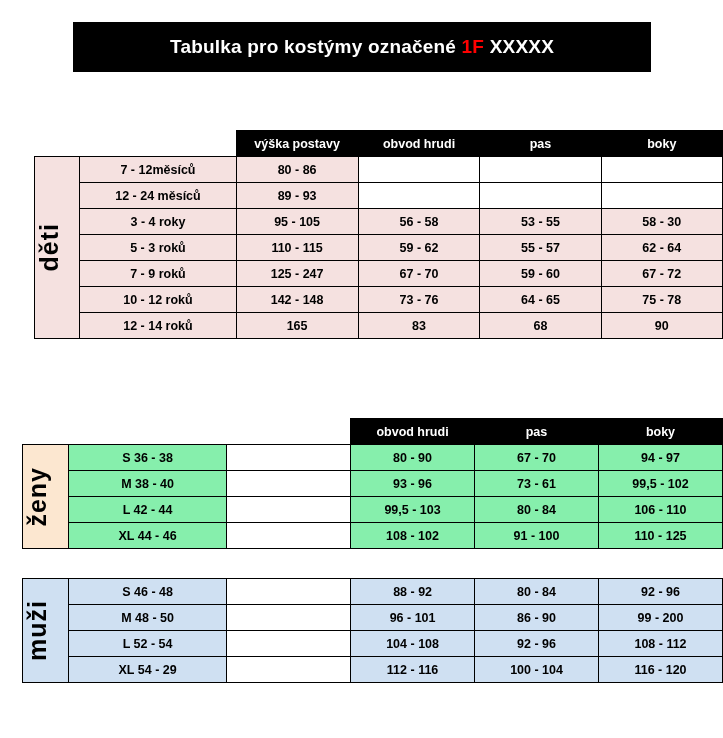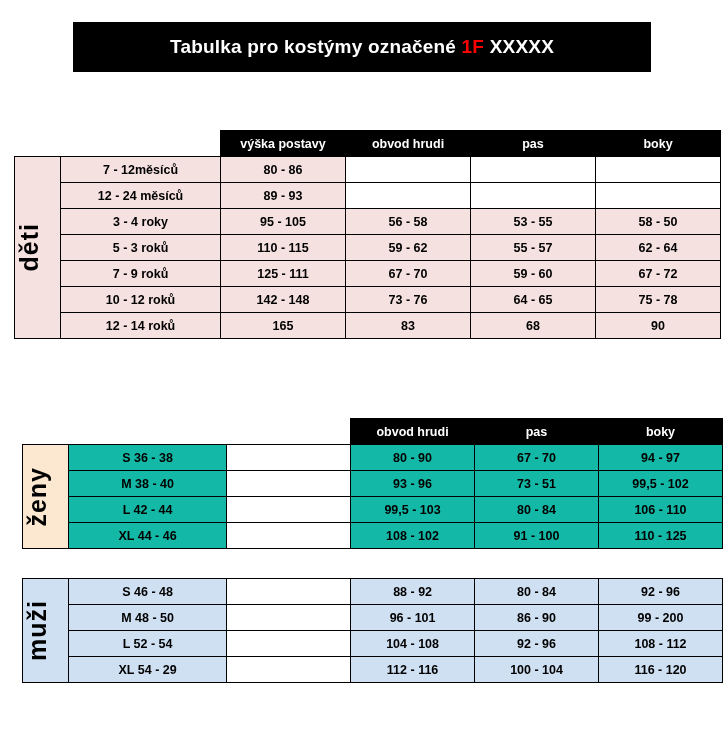--- a/index.html
+++ b/index.html
@@ -75,37 +75,37 @@
     font-weight: bold;
     writing-mode: vertical-rl;
     transform: rotate(180deg);
     letter-spacing: 1px;
     white-space: nowrap;
   }
   .cell-empty { }
 
   
   #kids-table {
-    left: 14px;
+    left: 34px;
     top: 130px;
   }
   #kids-table .body-cell {
     background: #f5e1e0;
   }
   #kids-table .label-cell {
     background: #f5e1e0;
   }
 
   
   #women-table {
     left: 22px;
     top: 418px;
   }
   #women-table .body-cell {
-    background: #14b8a6;
+    background: #86efac;
   }
   #women-table .label-cell {
     background: #fce7d0;
   }
 
   
   #men-table {
     left: 22px;
     top: 578px;
   }
@@ -164,32 +164,32 @@
       <td class="body-cell">89 - 93</td>
       <td class="cell-empty"></td>
       <td class="cell-empty"></td>
       <td class="cell-empty"></td>
     </tr>
     <tr>
       <td class="body-cell">3 - 4 roky</td>
       <td class="body-cell">95 - 105</td>
       <td class="body-cell">56 - 58</td>
       <td class="body-cell">53 - 55</td>
-      <td class="body-cell">58 - 50</td>
+      <td class="body-cell">58 - 30</td>
     </tr>
     <tr>
       <td class="body-cell">5 - 3 roků</td>
       <td class="body-cell">110 - 115</td>
       <td class="body-cell">59 - 62</td>
       <td class="body-cell">55 - 57</td>
       <td class="body-cell">62 - 64</td>
     </tr>
     <tr>
       <td class="body-cell">7 - 9 roků</td>
-      <td class="body-cell">125 - 111</td>
+      <td class="body-cell">125 - 247</td>
       <td class="body-cell">67 - 70</td>
       <td class="body-cell">59 - 60</td>
       <td class="body-cell">67 - 72</td>
     </tr>
     <tr>
       <td class="body-cell">10 - 12 roků</td>
       <td class="body-cell">142 - 148</td>
       <td class="body-cell">73 - 76</td>
       <td class="body-cell">64 - 65</td>
       <td class="body-cell">75 - 78</td>
@@ -229,21 +229,21 @@
       <td class="body-cell">S 36 - 38</td>
       <td class="cell-empty"></td>
       <td class="body-cell">80 - 90</td>
       <td class="body-cell">67 - 70</td>
       <td class="body-cell">94 - 97</td>
     </tr>
     <tr>
       <td class="body-cell">M 38 - 40</td>
       <td class="cell-empty"></td>
       <td class="body-cell">93 - 96</td>
-      <td class="body-cell">73 - 51</td>
+      <td class="body-cell">73 - 61</td>
       <td class="body-cell">99,5 - 102</td>
     </tr>
     <tr>
       <td class="body-cell">L 42 - 44</td>
       <td class="cell-empty"></td>
       <td class="body-cell">99,5 - 103</td>
       <td class="body-cell">80 - 84</td>
       <td class="body-cell">106 - 110</td>
     </tr>
     <tr>

